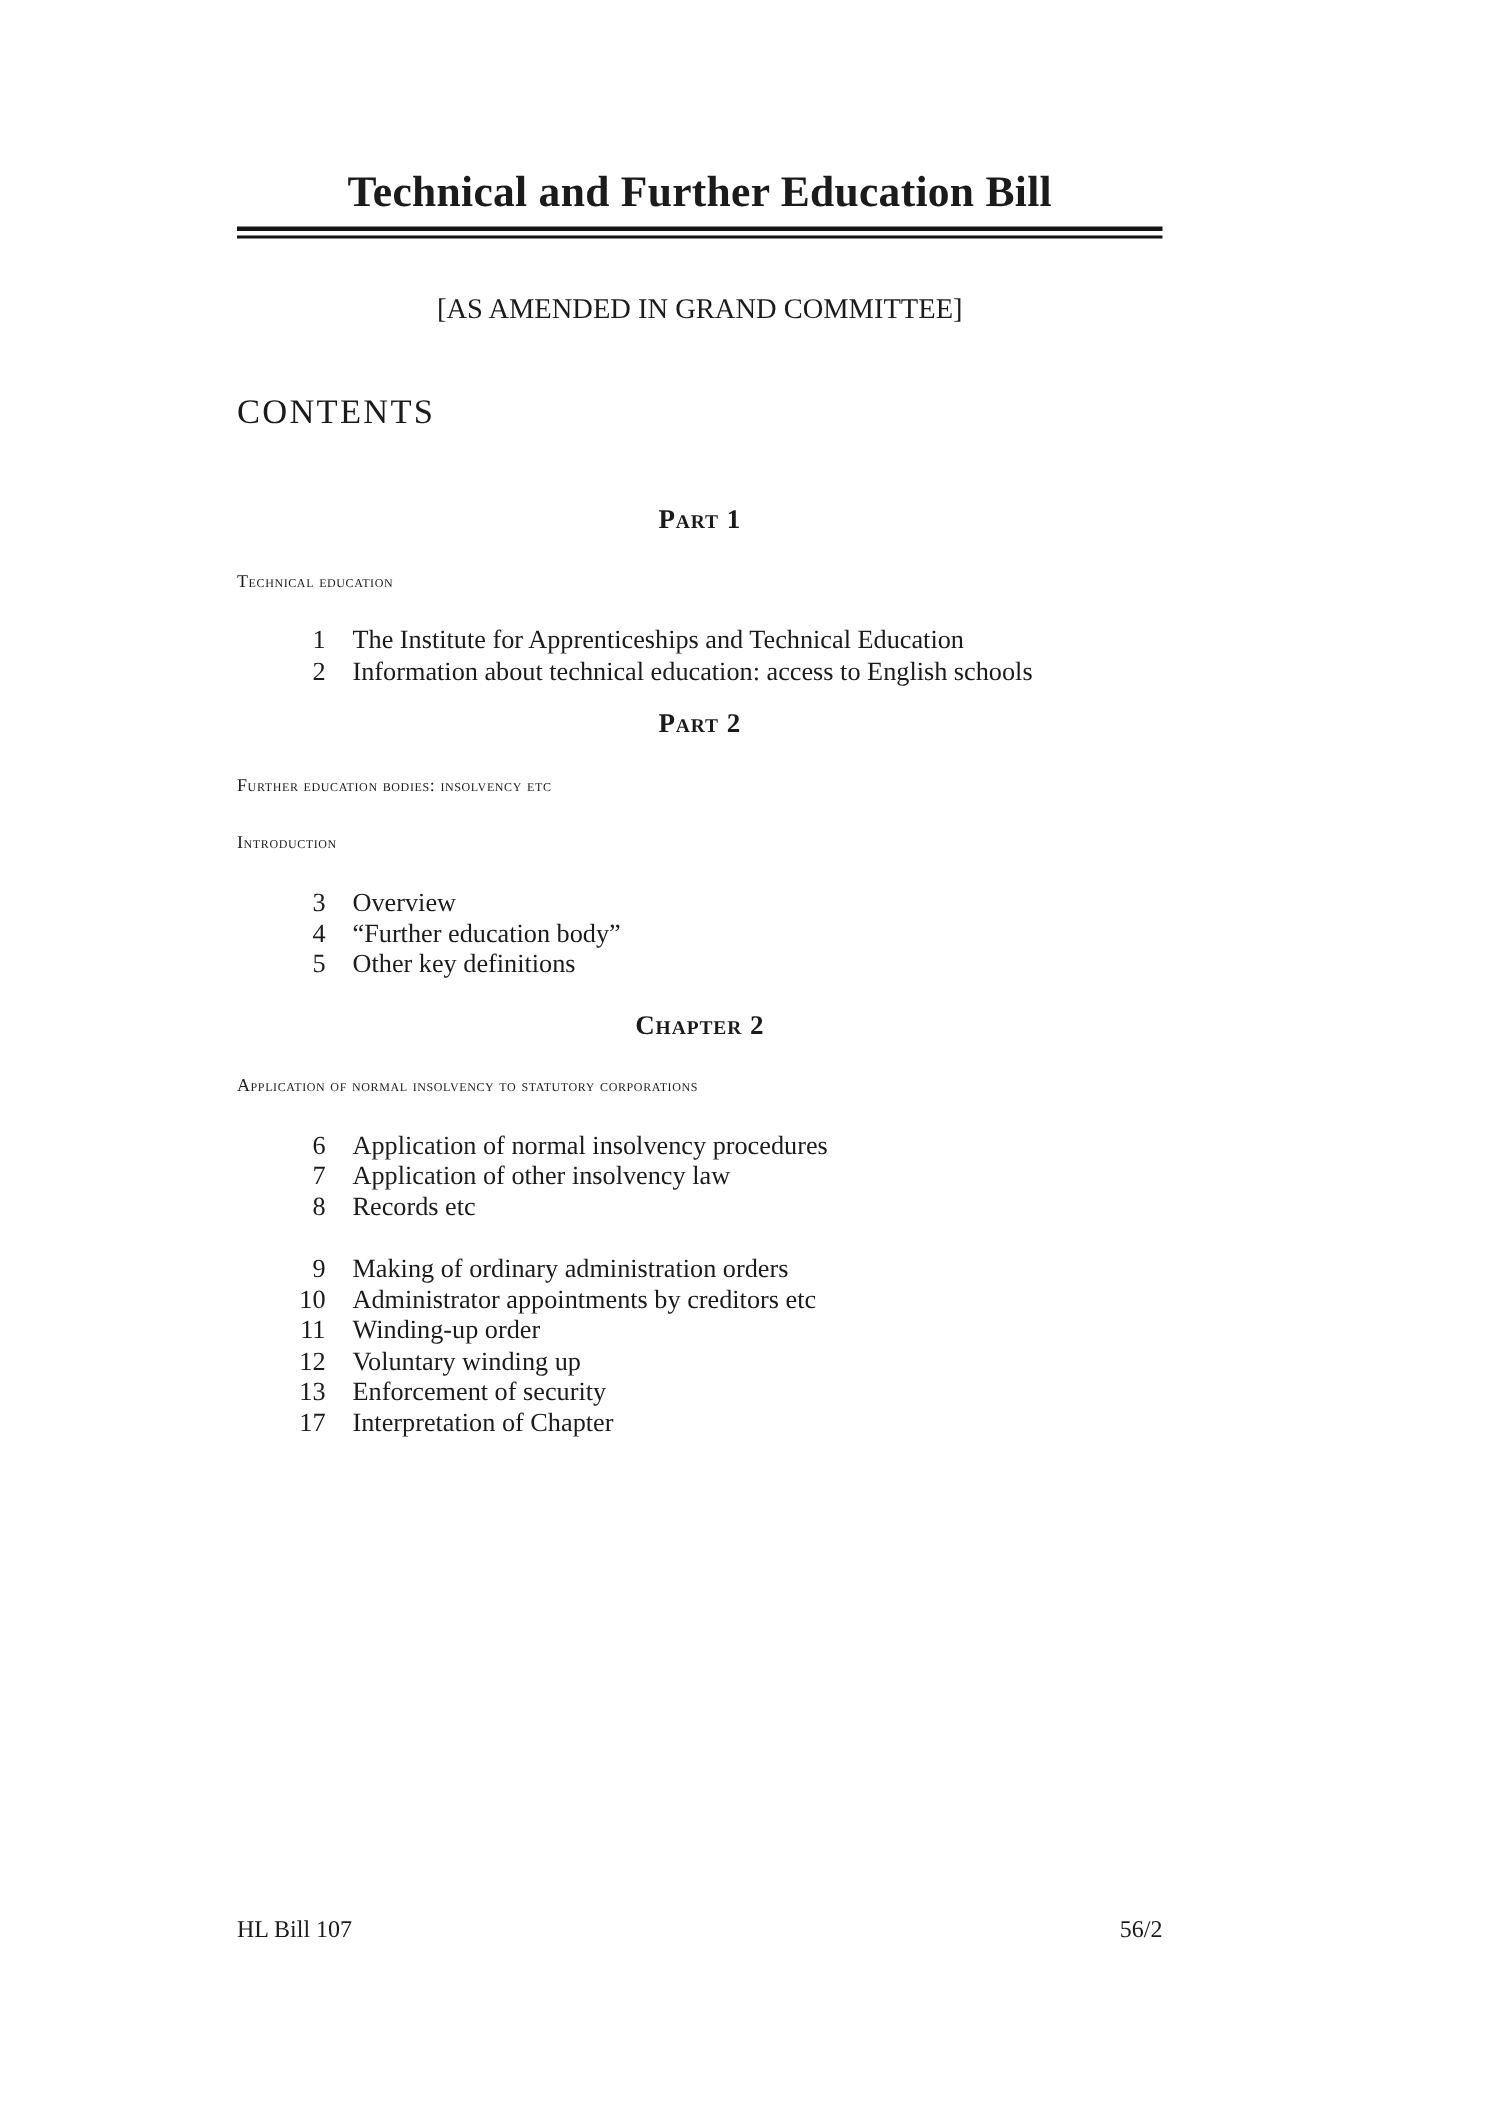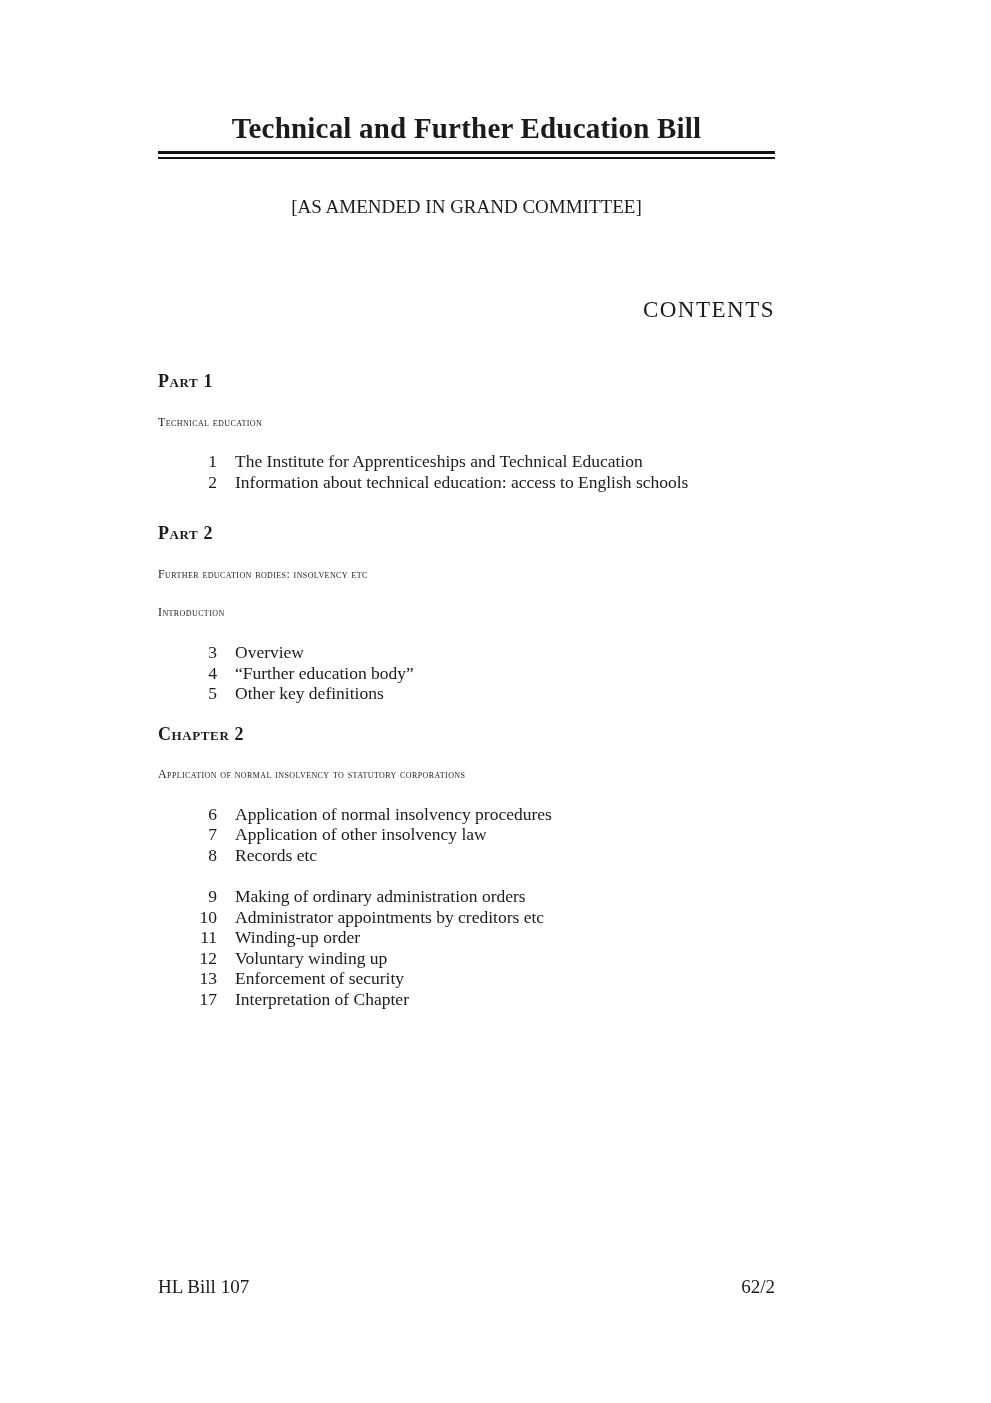--- a/index.html
+++ b/index.html
@@ -29,27 +29,28 @@
     border-top: 3px solid #141414;
     border-bottom: 2px solid #141414;
   }
   .subtitle {
     margin-top: 37px;
     text-align: center;
     font-size: 19px;
     line-height: 22px;
   }
   .contents-heading {
-    margin-top: 79px;
-    text-align: right;
+    margin-top: 44px;
+    text-align: left;
     font-size: 23px;
     line-height: 26px;
     letter-spacing: 1.5px;
   }
   .part-label {
+    text-align: center;
     font-variant: small-caps;
     font-weight: bold;
     font-size: 18px;
     line-height: 19px;
     letter-spacing: 0.6px;
   }
   .section-name {
     text-align: left;
     font-variant: small-caps;
     font-size: 12px;
@@ -68,21 +69,21 @@
     text-align: right;
   }
   .toc-text { margin-left: 18px; }
   .footer {
     position: absolute;
     top: 1276px;
     left: 113px;
     right: 171px;
     display: flex;
     justify-content: space-between;
-    font-size: 19px;
+    font-size: 16px;
     line-height: 21px;
   }
 </style>
 </head>
 <body>
 
 <div class="page">
 
   <h1 class="title">Technical and Further Education Bill</h1>
   <div class="double-rule"></div>
@@ -96,21 +97,21 @@
     <div class="toc-row">
       <span class="toc-num">1</span>
       <span class="toc-text">The Institute for Apprenticeships and Technical Education</span>
     </div>
     <div class="toc-row">
       <span class="toc-num">2</span>
       <span class="toc-text">Information about technical education: access to English schools</span>
     </div>
   </div>
 
-  <div class="part-label" style="margin-top:32px">Part 2</div>
+  <div class="part-label" style="margin-top:16px">Part 2</div>
   <div class="section-name" style="margin-top:22px">Further education bodies: insolvency etc</div>
 
   <div class="section-name" style="margin-top:20px">Introduction</div>
   <div class="toc-list" style="margin-top:21px">
     <div class="toc-row">
       <span class="toc-num">3</span>
       <span class="toc-text">Overview</span>
     </div>
     <div class="toc-row">
       <span class="toc-num">4</span>
@@ -161,16 +162,16 @@
       <span class="toc-text">Enforcement of security</span>
     </div>
     <div class="toc-row">
       <span class="toc-num">17</span>
       <span class="toc-text">Interpretation of Chapter</span>
     </div>
   </div>
 
   <div class="footer">
     <span>HL Bill 107</span>
-    <span>62/2</span>
+    <span>56/2</span>
   </div>
 
 </div>
 
 </body></html>

